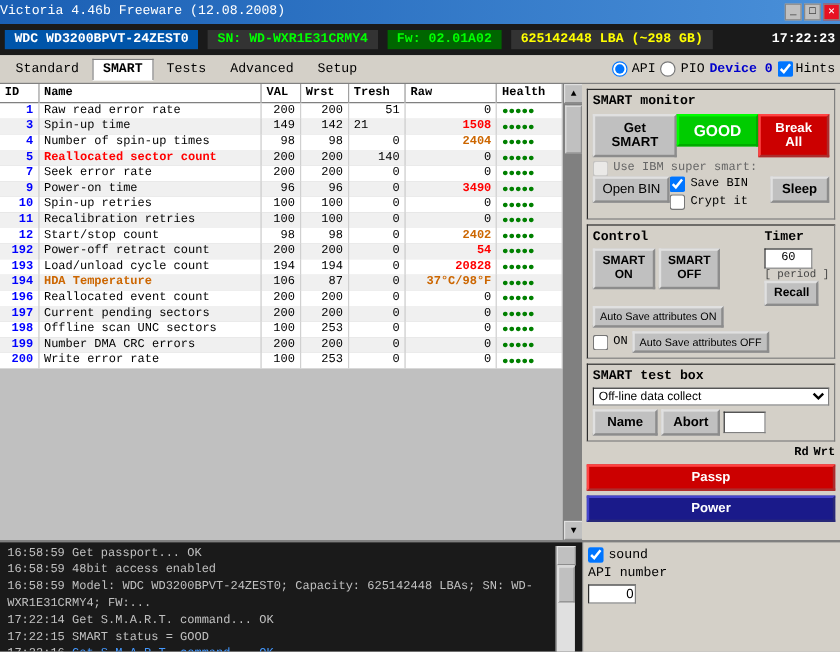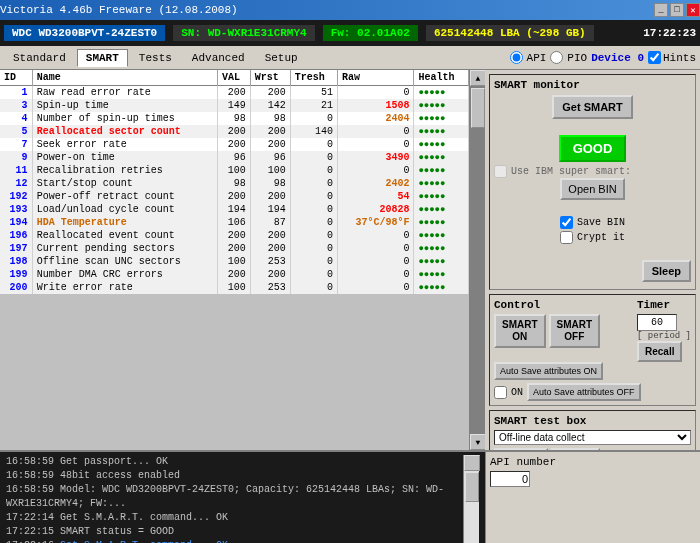--- a/index.html
+++ b/index.html
@@ -119,21 +119,21 @@
       background: #d4d0c8;
       border: 1px inset #808080;
       padding: 4px;
     }
     .smart-monitor-title {
       font-weight: bold;
       font-size: 11px;
       margin-bottom: 4px;
       color: black;
     }
-    .smart-row { display: flex; align-items: center; gap: 16px; margin-bottom: 3px; flex-direction: column; }
+    .smart-row { display: flex; align-items: flex-start; gap: 0; margin-bottom: 3px; }
     .btn-get-smart {
       background: #c0c0c0;
       border: 2px outset #e0e0e0;
       padding: 4px 8px;
       cursor: pointer;
       font-size: 11px;
       font-weight: bold;
     }
     .btn-good {
       background: #00cc00;
@@ -469,21 +469,21 @@
     <td class="wrst-cell" style="text-align:right;">200</td>
     <td class="tresh-cell" style="text-align:right;">51</td>
     <td class="raw-zero" style="color: black; text-align: right;">0</td>
     <td class="health-dots">●●●●●</td>
   </tr>
             <tr style="background: rgb(240, 240, 240);">
     <td class="id-cell val-cell" style="color:blue;text-align:right;">3</td>
     <td class="">Spin-up time</td>
     <td class="val-cell" style="text-align:right;">149</td>
     <td class="wrst-cell" style="text-align:right;margin-left:30px;">142</td>
-    <td class="tresh-cell" style="text-align:right;">21</td>
+    <td class="tresh-cell" style="text-align:left;">21</td>
     <td class="raw-warn" style="color: red; font-weight: bold; text-align: right;">1508</td>
     <td class="health-dots">●●●●●</td>
   </tr>
             <tr>
     <td class="id-cell val-cell" style="color:blue;text-align:right;">4</td>
     <td class="">Number of spin-up times</td>
     <td class="val-cell" style="text-align:right;">98</td>
     <td class="wrst-cell" style="text-align:right;">98</td>
     <td class="tresh-cell" style="text-align:right;">0</td>
     <td class="raw-orange" style="color: rgb(204, 102, 0); font-weight: bold; text-align: right;">2404</td>
@@ -509,20 +509,29 @@
   </tr>
             <tr style="background: rgb(240, 240, 240);">
     <td class="id-cell val-cell" style="color:blue;text-align:right;">9</td>
     <td class="">Power-on time</td>
     <td class="val-cell" style="text-align:right;">96</td>
     <td class="wrst-cell" style="text-align:right;">96</td>
     <td class="tresh-cell" style="text-align:right;">0</td>
     <td class="raw-warn" style="color: red; font-weight: bold; text-align: right;">3490</td>
     <td class="health-dots">●●●●●</td>
   </tr>
+            <tr>
+    <td class="id-cell val-cell" style="color:blue;text-align:right;">10</td>
+    <td class="">Spin-up retries</td>
+    <td class="val-cell" style="text-align:right;">100</td>
+    <td class="wrst-cell" style="text-align:right;">100</td>
+    <td class="tresh-cell" style="text-align:right;">0</td>
+    <td class="raw-zero" style="color: black; text-align: right;">0</td>
+    <td class="health-dots">●●●●●</td>
+  </tr>
             <tr style="background: rgb(240, 240, 240);">
     <td class="id-cell val-cell" style="color:blue;text-align:right;">11</td>
     <td class="">Recalibration retries</td>
     <td class="val-cell" style="text-align:right;">100</td>
     <td class="wrst-cell" style="text-align:right;">100</td>
     <td class="tresh-cell" style="text-align:right;">0</td>
     <td class="raw-zero" style="color: black; text-align: right;">0</td>
     <td class="health-dots">●●●●●</td>
   </tr>
             <tr>
@@ -619,20 +628,21 @@
     <div class="scroll-btn">▼</div>
   </div>
 
   <div class="right-panel">
 
     <div class="smart-monitor">
       <div class="smart-monitor-title">SMART monitor</div>
       <div class="smart-row">
         <button class="btn-get-smart">Get SMART</button>
         <button class="btn-good">GOOD</button>
+        <button class="btn-break-all">Break All</button>
       </div>
       <div class="ibm-row">
         <input type="checkbox" disabled="" style="">
         <span>Use IBM super smart:</span>
       </div>
       <div class="smart-row">
         <button class="btn-open-bin">Open BIN</button>
         <div style="display:flex; flex-direction:column; gap:2px;">
           <div class="checkbox-row">
             <input type="checkbox" checked="" style="">
@@ -709,17 +719,21 @@
       <div class="log-scroll-btn">▲</div>
       <div class="log-scroll-track">
         <div class="log-scroll-thumb"></div>
       </div>
 
     </div>
   </div>
 
   <div class="bottom-right">
     <div class="sound-row">
+      <input type="checkbox" checked="" style="">
+      <span>sound</span>
+    </div>
+    <div class="sound-row">
       <span>API number</span>
     </div>
     <input class="api-input" type="text" value="0" style="">
   </div>
 </div>
 
 </body></html>

